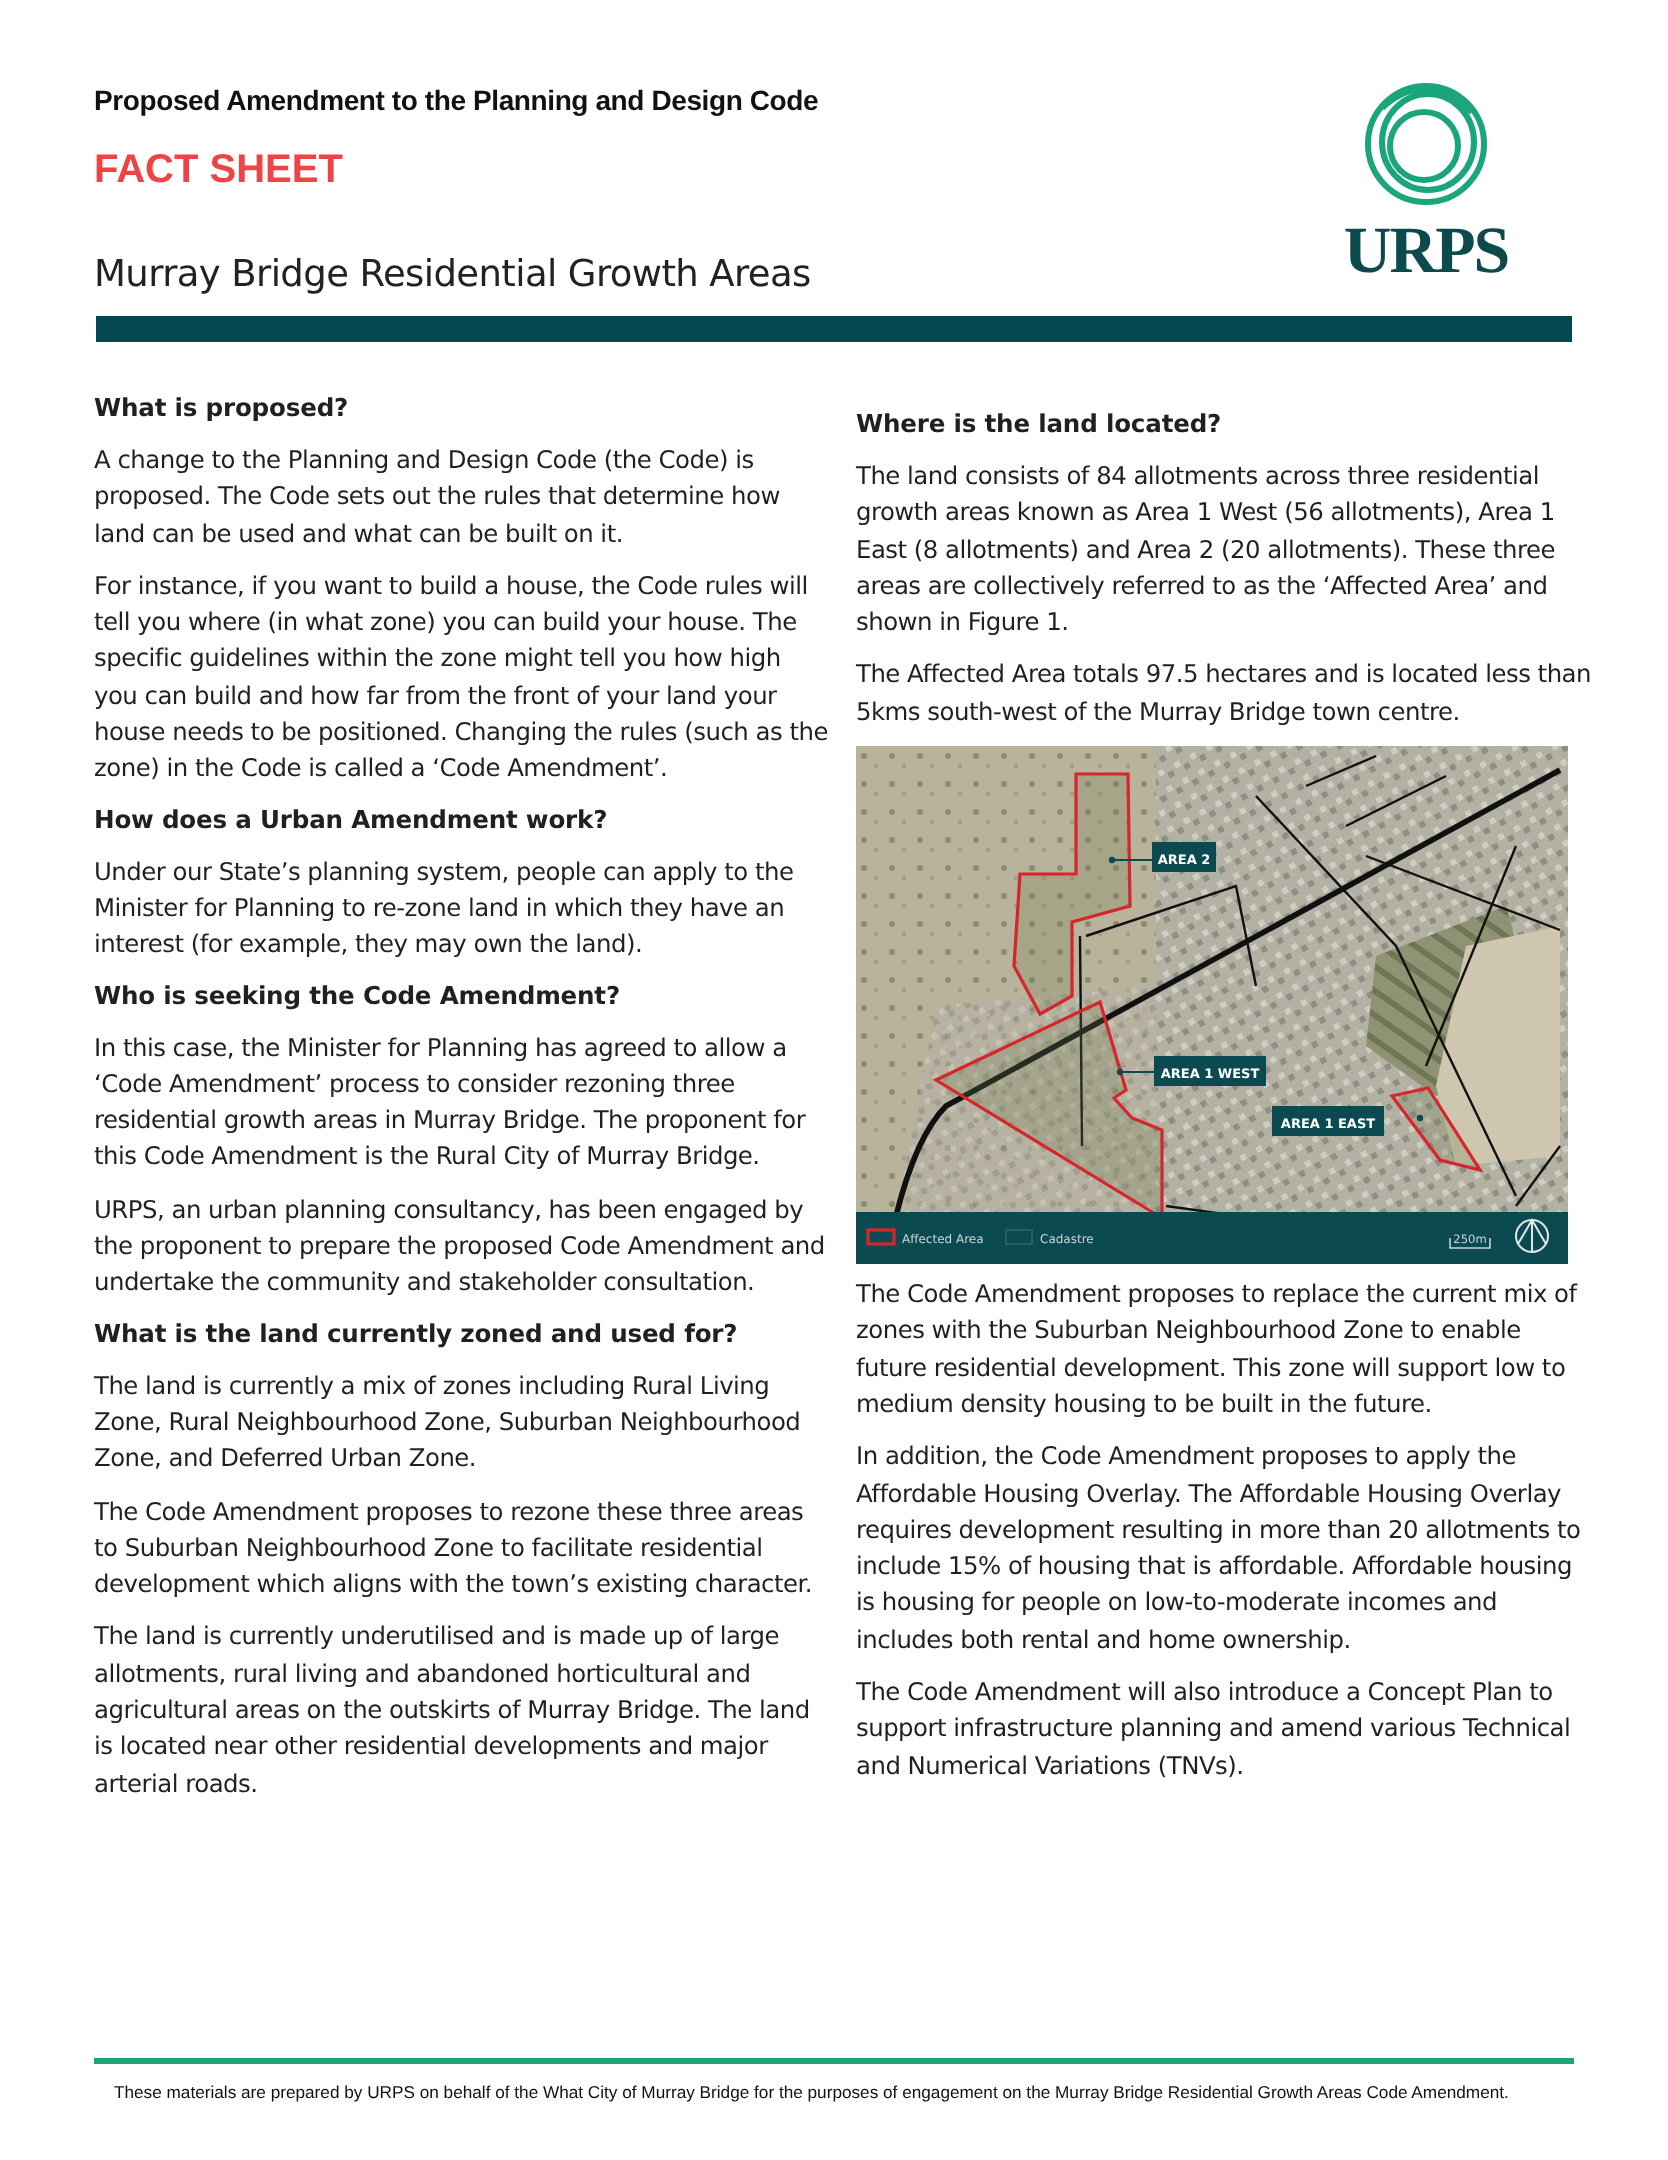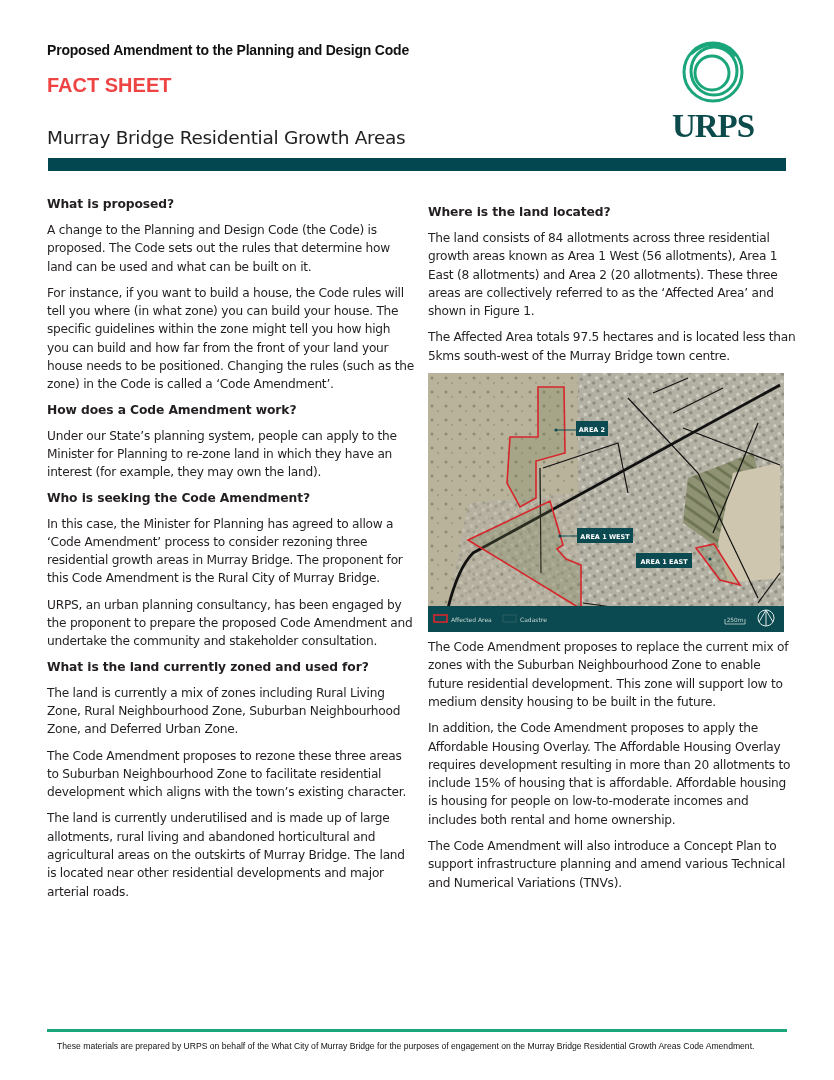--- a/index.html
+++ b/index.html
@@ -75,21 +75,21 @@
 
 <div class="header-bar"></div>
 
 <div class="col col-left">
   <section>
     <h3>What is proposed?</h3>
     <p>A change to the Planning and Design Code (the Code) is proposed. The Code sets out the rules that determine how land can be used and what can be built on it.</p>
     <p>For instance, if you want to build a house, the Code rules will tell you where (in what zone) you can build your house. The specific guidelines within the zone might tell you how high you can build and how far from the front of your land your house needs to be positioned. Changing the rules (such as the zone) in the Code is called a ‘Code Amendment’.</p>
   </section>
   <section>
-    <h3>How does a Code Amendment work?</h3>
+    <h3>How does a Urban Amendment work?</h3>
     <p>Under our State’s planning system, people can apply to the Minister for Planning to re-zone land in which they have an interest (for example, they may own the land).</p>
   </section>
   <section>
     <h3>Who is seeking the Code Amendment?</h3>
     <p>In this case, the Minister for Planning has agreed to allow a ‘Code Amendment’ process to consider rezoning three residential growth areas in Murray Bridge.  The proponent for this Code Amendment is the Rural City of Murray Bridge.</p>
     <p>URPS, an urban planning consultancy, has been engaged by the proponent to prepare the proposed Code Amendment and undertake the community and stakeholder consultation.</p>
   </section>
   <section>
     <h3>What is the land currently zoned and used for?</h3>
     <p>The land is currently a mix of zones including Rural Living Zone, Rural Neighbourhood Zone, Suburban Neighbourhood Zone, and Deferred Urban Zone.</p>

